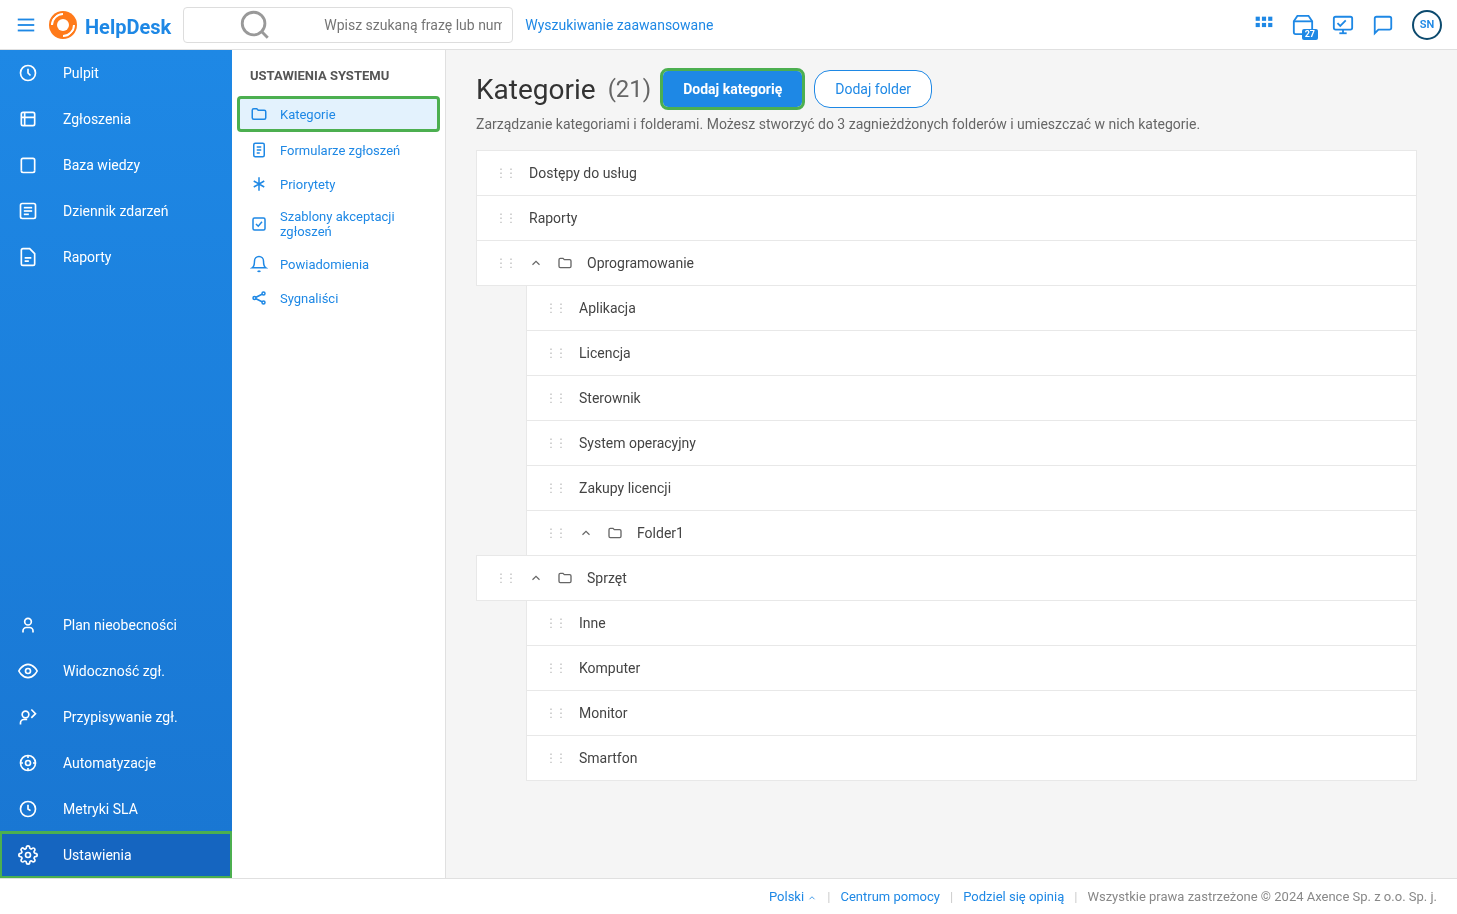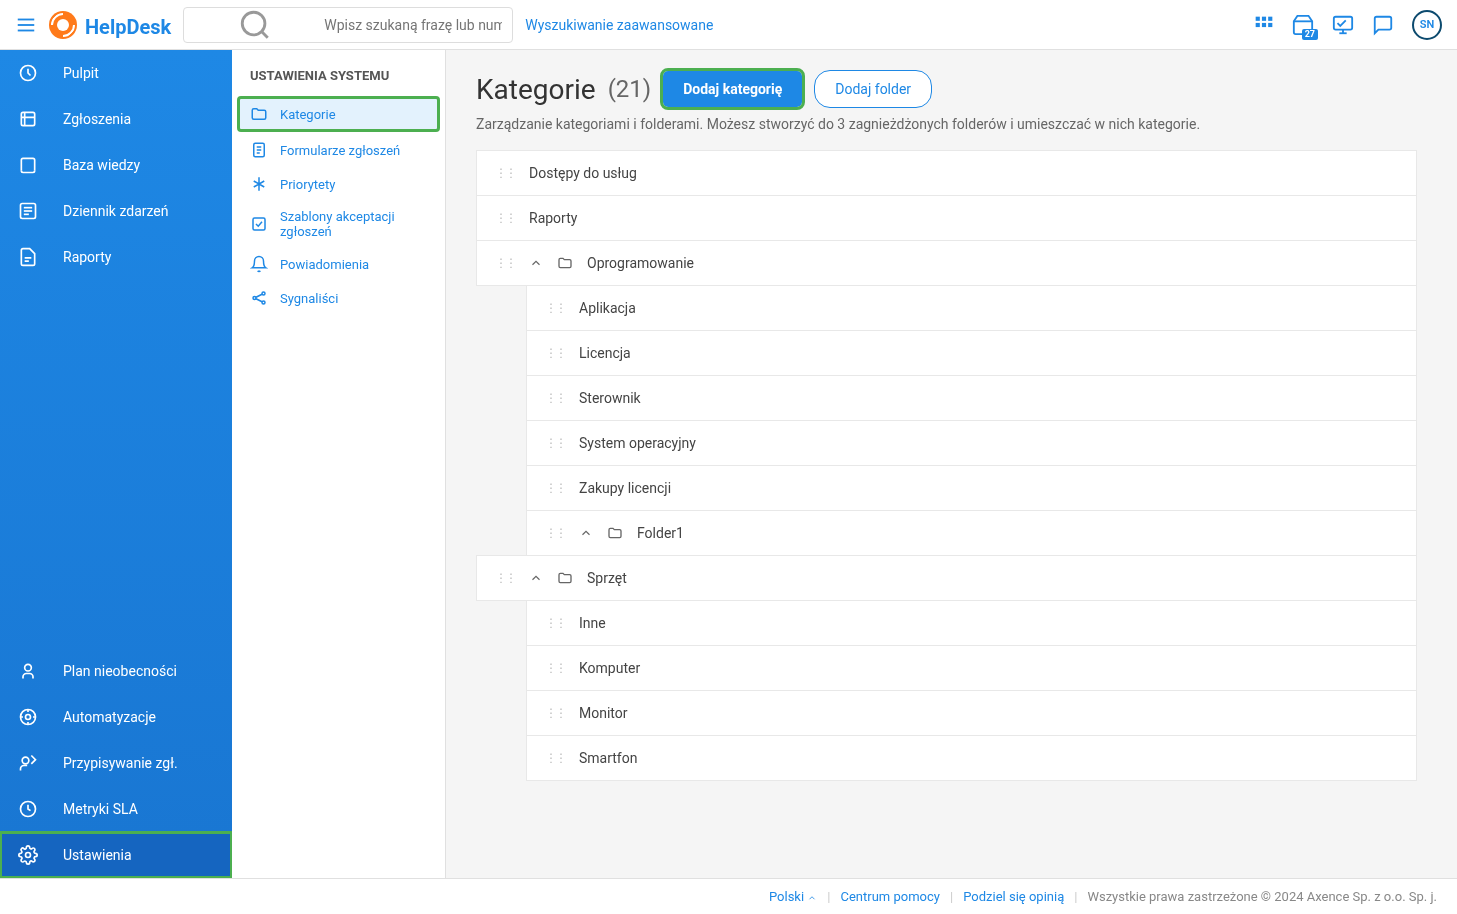--- a/index.html
+++ b/index.html
@@ -166,36 +166,45 @@
               <svg viewBox="0 0 24 24" fill="none" stroke="currentColor" stroke-width="2">
                 <circle cx="12" cy="8" r="4"></circle>
                 <path d="M6 21v-2a4 4 0 014-4h4a4 4 0 014 4v2"></path>
               </svg>
             </span>
             <span>Plan nieobecności</span>
           </div>
           <div class="sb-item">
             <span class="sb-icon">
               <svg viewBox="0 0 24 24" fill="none" stroke="currentColor" stroke-width="2">
+                <path d="M1 12s4-8 11-8 11 8 11 8-4 8-11 8-11-8-11-8z"></path>
+                <circle cx="12" cy="12" r="3"></circle>
+              </svg>
+            </span>
+            <span>Widoczność zgł.</span>
+          </div>
+          <div class="sb-item">
+            <span class="sb-icon">
+              <svg viewBox="0 0 24 24" fill="none" stroke="currentColor" stroke-width="2">
+                <circle cx="9" cy="9" r="4"></circle>
+                <path d="M3 21v-2a4 4 0 014-4h4"></path>
+                <path d="M16 3l5 5-5 5"></path>
+              </svg>
+            </span>
+            <span>Przypisywanie zgł.</span>
+          </div>
+          <div class="sb-item">
+            <span class="sb-icon">
+              <svg viewBox="0 0 24 24" fill="none" stroke="currentColor" stroke-width="2">
                 <circle cx="12" cy="12" r="3"></circle>
                 <circle cx="12" cy="12" r="9"></circle>
                 <path d="M12 3v3M12 18v3M3 12h3M18 12h3"></path>
               </svg>
             </span>
             <span>Automatyzacje</span>
-          </div>
-          <div class="sb-item">
-            <span class="sb-icon">
-              <svg viewBox="0 0 24 24" fill="none" stroke="currentColor" stroke-width="2">
-                <circle cx="9" cy="9" r="4"></circle>
-                <path d="M3 21v-2a4 4 0 014-4h4"></path>
-                <path d="M16 3l5 5-5 5"></path>
-              </svg>
-            </span>
-            <span>Przypisywanie zgł.</span>
           </div>
           <div class="sb-item">
             <span class="sb-icon">
               <svg viewBox="0 0 24 24" fill="none" stroke="currentColor" stroke-width="2">
                 <circle cx="12" cy="12" r="9"></circle>
                 <path d="M12 7v5l3 2"></path>
               </svg>
             </span>
             <span>Metryki SLA</span>
           </div>

